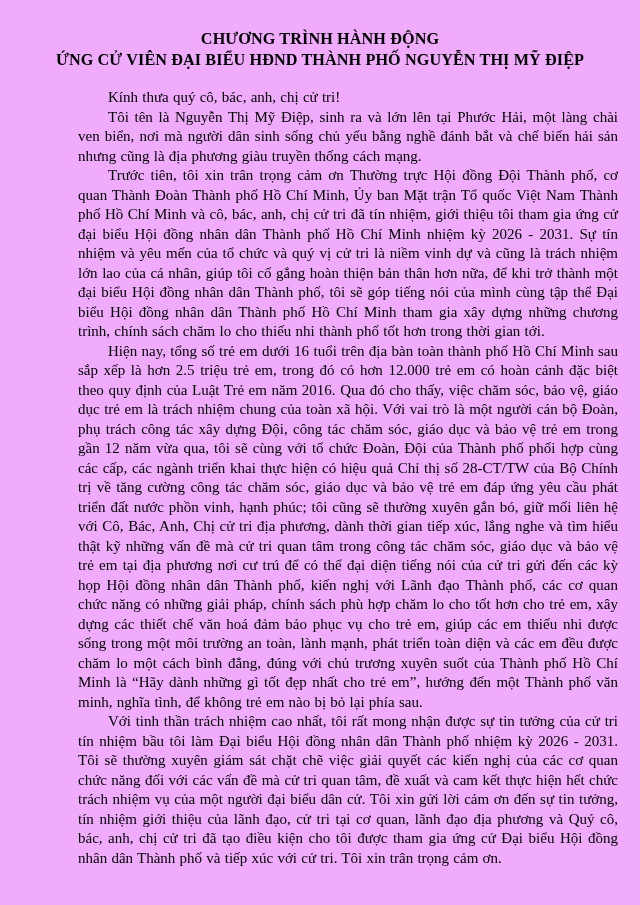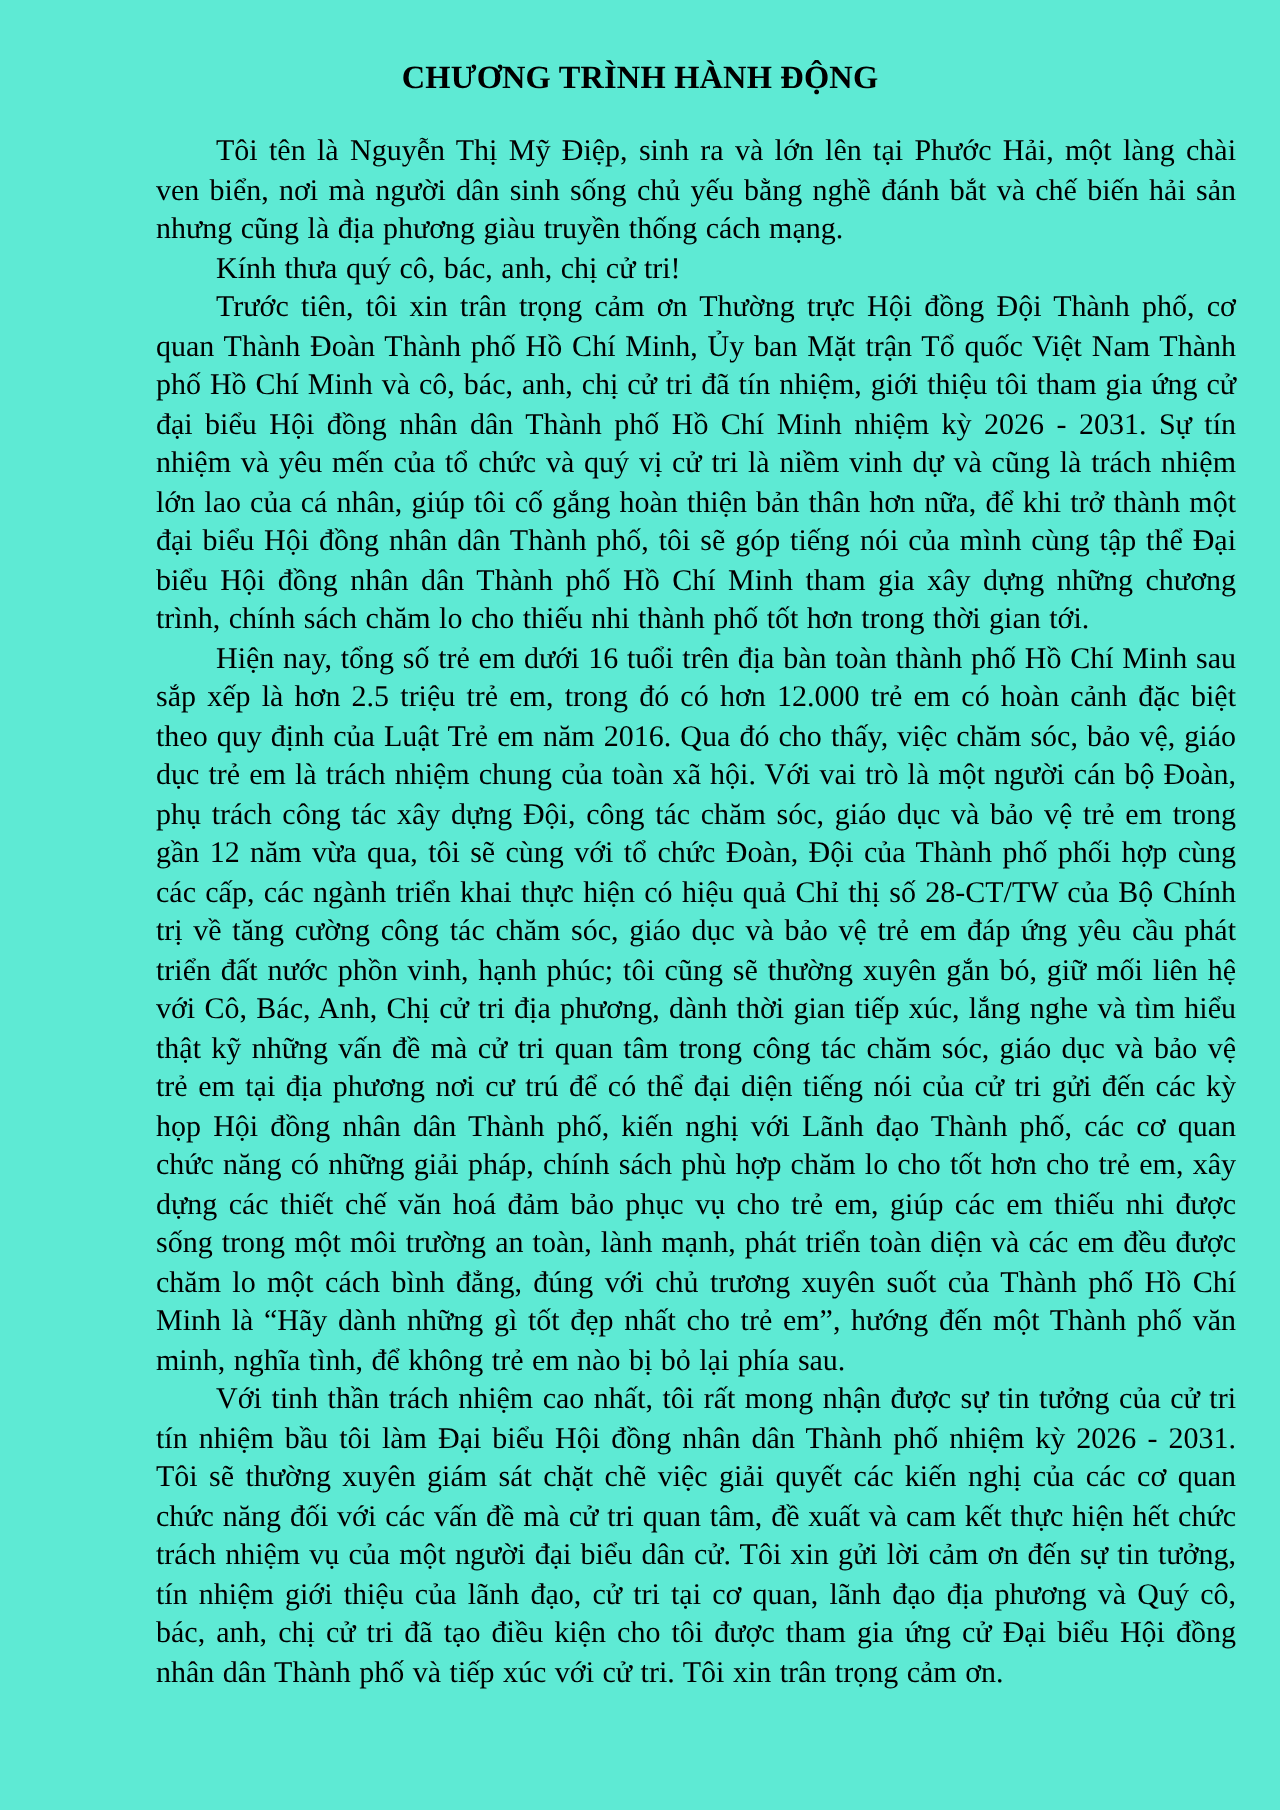--- a/index.html
+++ b/index.html
@@ -4,21 +4,21 @@
 <style>
   html, body {
     margin: 0;
     padding: 0;
     background: #ffffff;
   }
   .page {
     position: relative;
     width: 640px;
     height: 905px;
-    background: #5eead4;
+    background: #f0abfc;
     color: #000000;
     font-family: "Liberation Serif", "DejaVu Serif", serif;
     overflow: hidden;
     box-sizing: border-box;
   }
   .doc-title {
     padding-top: 29px;
     text-align: center;
     font-weight: 700;
     font-size: 16.2px;
@@ -42,27 +42,28 @@
     font-weight: 400;
   }
 </style>
 </head>
 <body>
 
 <div class="page">
 
   <div class="doc-title">
     <div>CHƯƠNG TRÌNH HÀNH ĐỘNG</div>
+    <div>ỨNG CỬ VIÊN ĐẠI BIỂU HĐND THÀNH PHỐ NGUYỄN THỊ MỸ ĐIỆP</div>
   </div>
 
   <div class="doc-body">
 
+    <p class="para">Kính thưa quý cô, bác, anh, chị cử tri!</p>
+
     <p class="para">Tôi tên là Nguyễn Thị Mỹ Điệp, sinh ra và lớn lên tại Phước Hải, một làng chài ven biển, nơi mà người dân sinh sống chủ yếu bằng nghề đánh bắt và chế biến hải sản nhưng cũng là địa phương giàu truyền thống cách mạng.</p>
-
-    <p class="para">Kính thưa quý cô, bác, anh, chị cử tri!</p>
 
     <p class="para">Trước tiên, tôi xin trân trọng cảm ơn Thường trực Hội đồng Đội Thành phố, cơ quan Thành Đoàn Thành phố Hồ Chí Minh, Ủy ban Mặt trận Tổ quốc Việt Nam Thành phố Hồ Chí Minh và cô, bác, anh, chị cử tri đã tín nhiệm, giới thiệu tôi tham gia ứng cử đại biểu Hội đồng nhân dân Thành phố Hồ Chí Minh nhiệm kỳ 2026 - 2031. Sự tín nhiệm và yêu mến của tổ chức và quý vị cử tri là niềm vinh dự và cũng là trách nhiệm lớn lao của cá nhân, giúp tôi cố gắng hoàn thiện bản thân hơn nữa, để khi trở thành một đại biểu Hội đồng nhân dân Thành phố, tôi sẽ góp tiếng nói của mình cùng tập thể Đại biểu Hội đồng nhân dân Thành phố Hồ Chí Minh tham gia xây dựng những chương trình, chính sách chăm lo cho thiếu nhi thành phố tốt hơn trong thời gian tới.</p>
 
     <p class="para"><span>Hiện nay, tổng số trẻ em dưới 16 tuổi trên địa bàn toàn thành phố Hồ Chí Minh sau sắp xếp là hơn 2.5 triệu trẻ em, trong đó có hơn 12.000 trẻ em có hoàn cảnh đặc biệt theo quy định của Luật Trẻ em năm 2016. Qua đó cho thấy, việc chăm sóc, bảo vệ, giáo dục trẻ em là trách nhiệm chung của toàn xã hội. Với vai trò là một người cán bộ Đoàn, phụ trách công tác xây dựng Đội, công tác chăm sóc, giáo dục và bảo vệ trẻ em trong gần 12 năm vừa qua, tôi sẽ cùng với tổ chức Đoàn, Đội của Thành phố phối hợp cùng các cấp, các ngành triển khai thực hiện có hiệu quả Chỉ thị số 28-CT/TW của Bộ Chính trị về tăng cường công tác chăm sóc, giáo dục và bảo vệ trẻ em đáp ứng yêu cầu phát triển đất nước phồn vinh, hạnh phúc; tôi cũng sẽ thường xuyên gắn bó, giữ mối liên hệ với Cô, Bác, Anh, Chị cử tri địa phương, dành thời gian tiếp xúc, lắng nghe và tìm hiểu thật kỹ những vấn đề mà cử tri quan tâm trong công tác chăm sóc, giáo dục và bảo vệ trẻ em tại địa phương nơi cư trú để có thể đại diện tiếng nói của cử tri gửi đến các kỳ họp Hội đồng nhân dân Thành phố, kiến nghị với Lãnh đạo Thành phố, các cơ quan chức năng có những giải pháp, chính sách phù hợp chăm lo cho tốt hơn cho trẻ em, xây dựng các thiết chế văn hoá đảm bảo phục vụ cho trẻ em, giúp các em thiếu nhi được sống trong một môi trường an toàn, lành mạnh, phát triển toàn diện và các em đều được chăm lo một cách bình đẳng, đúng với chủ trương xuyên suốt của Thành phố Hồ Chí Minh là </span><span class="bold">“Hãy dành những gì tốt đẹp nhất cho trẻ em”</span><span>, hướng đến một Thành phố văn minh, nghĩa tình, để không trẻ em nào bị bỏ lại phía sau.</span></p>
 
     <p class="para">Với tinh thần trách nhiệm cao nhất, tôi rất mong nhận được sự tin tưởng của cử tri tín nhiệm bầu tôi làm Đại biểu Hội đồng nhân dân Thành phố nhiệm kỳ 2026 - 2031. Tôi sẽ thường xuyên giám sát chặt chẽ việc giải quyết các kiến nghị của các cơ quan chức năng đối với các vấn đề mà cử tri quan tâm, đề xuất và cam kết thực hiện hết chức trách nhiệm vụ của một người đại biểu dân cử. Tôi xin gửi lời cảm ơn đến sự tin tưởng, tín nhiệm giới thiệu của lãnh đạo, cử tri tại cơ quan, lãnh đạo địa phương và Quý cô, bác, anh, chị cử tri đã tạo điều kiện cho tôi được tham gia ứng cử Đại biểu Hội đồng nhân dân Thành phố và tiếp xúc với cử tri. Tôi xin trân trọng cảm ơn.</p>
 
   </div>
 
 </div>

